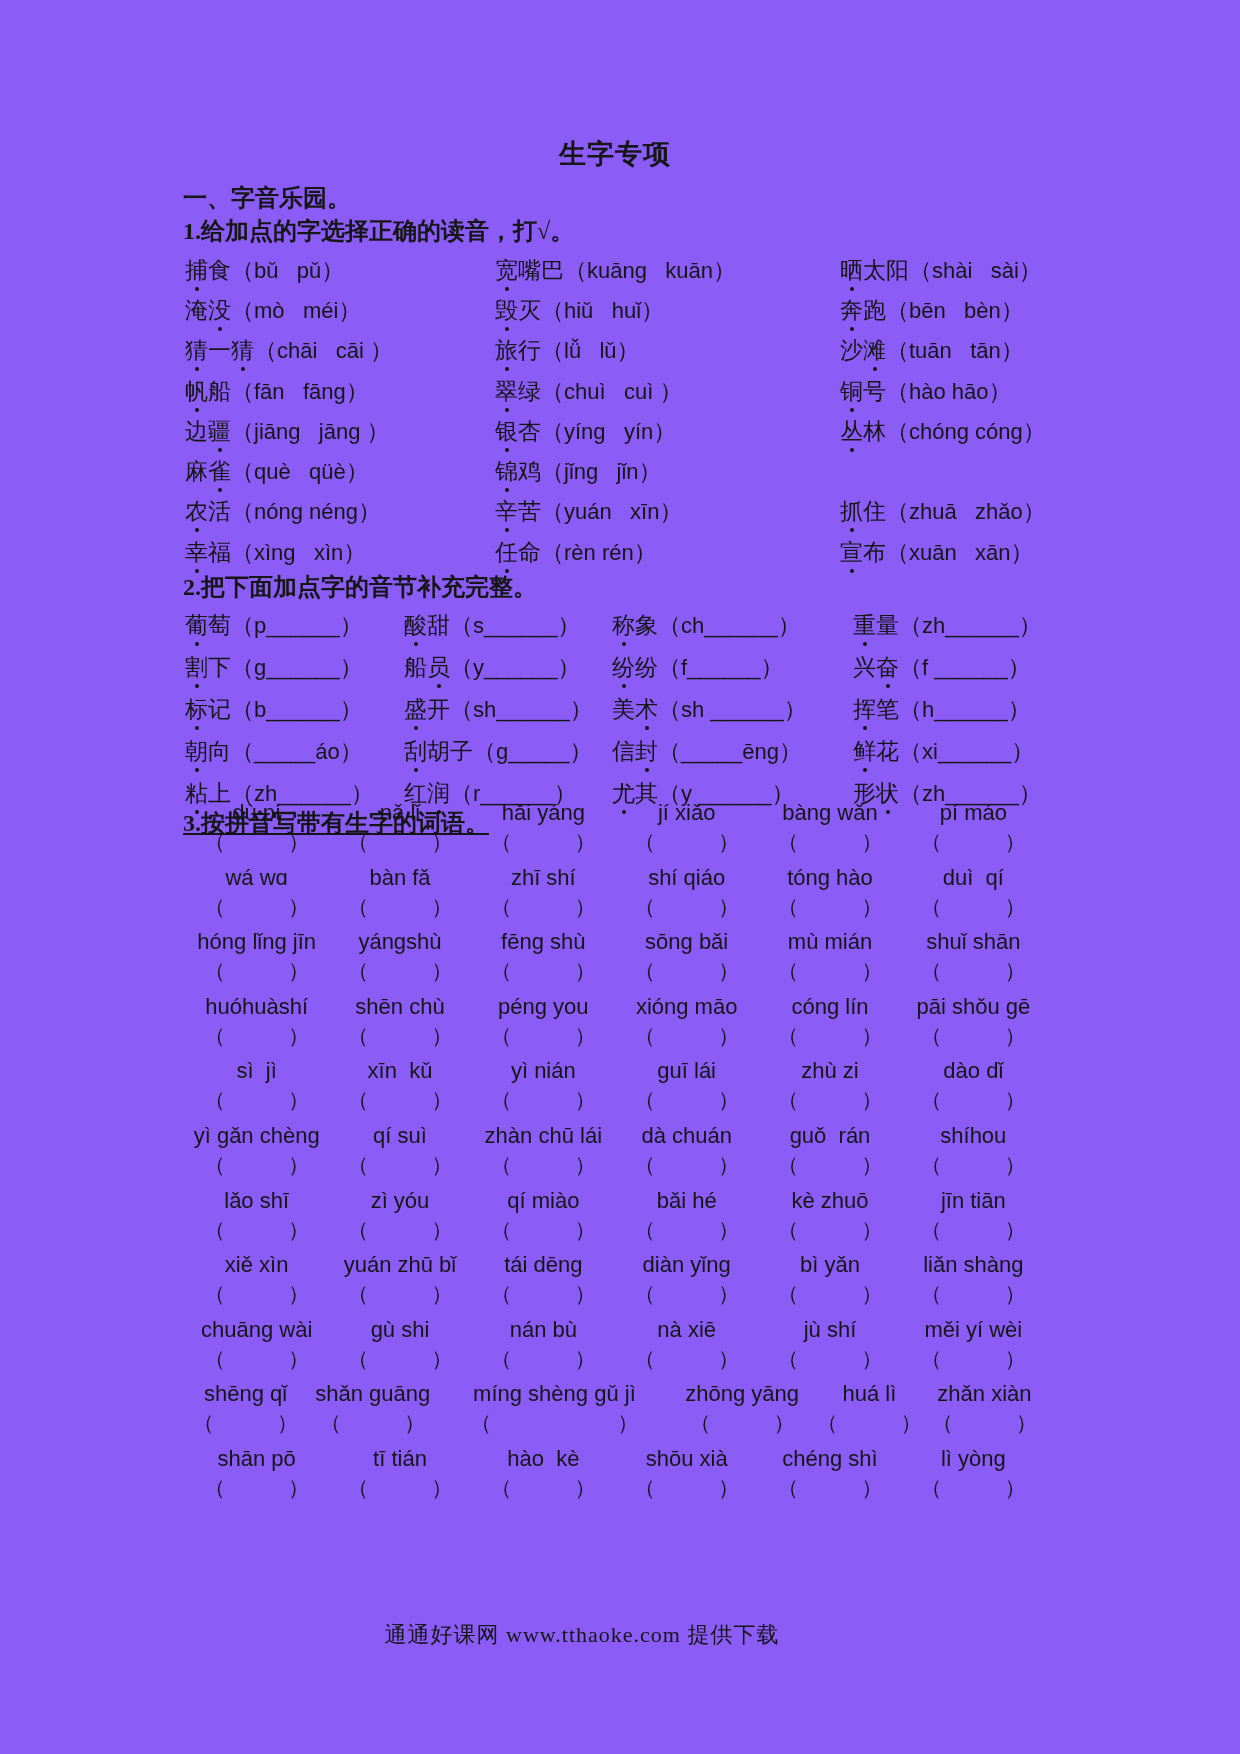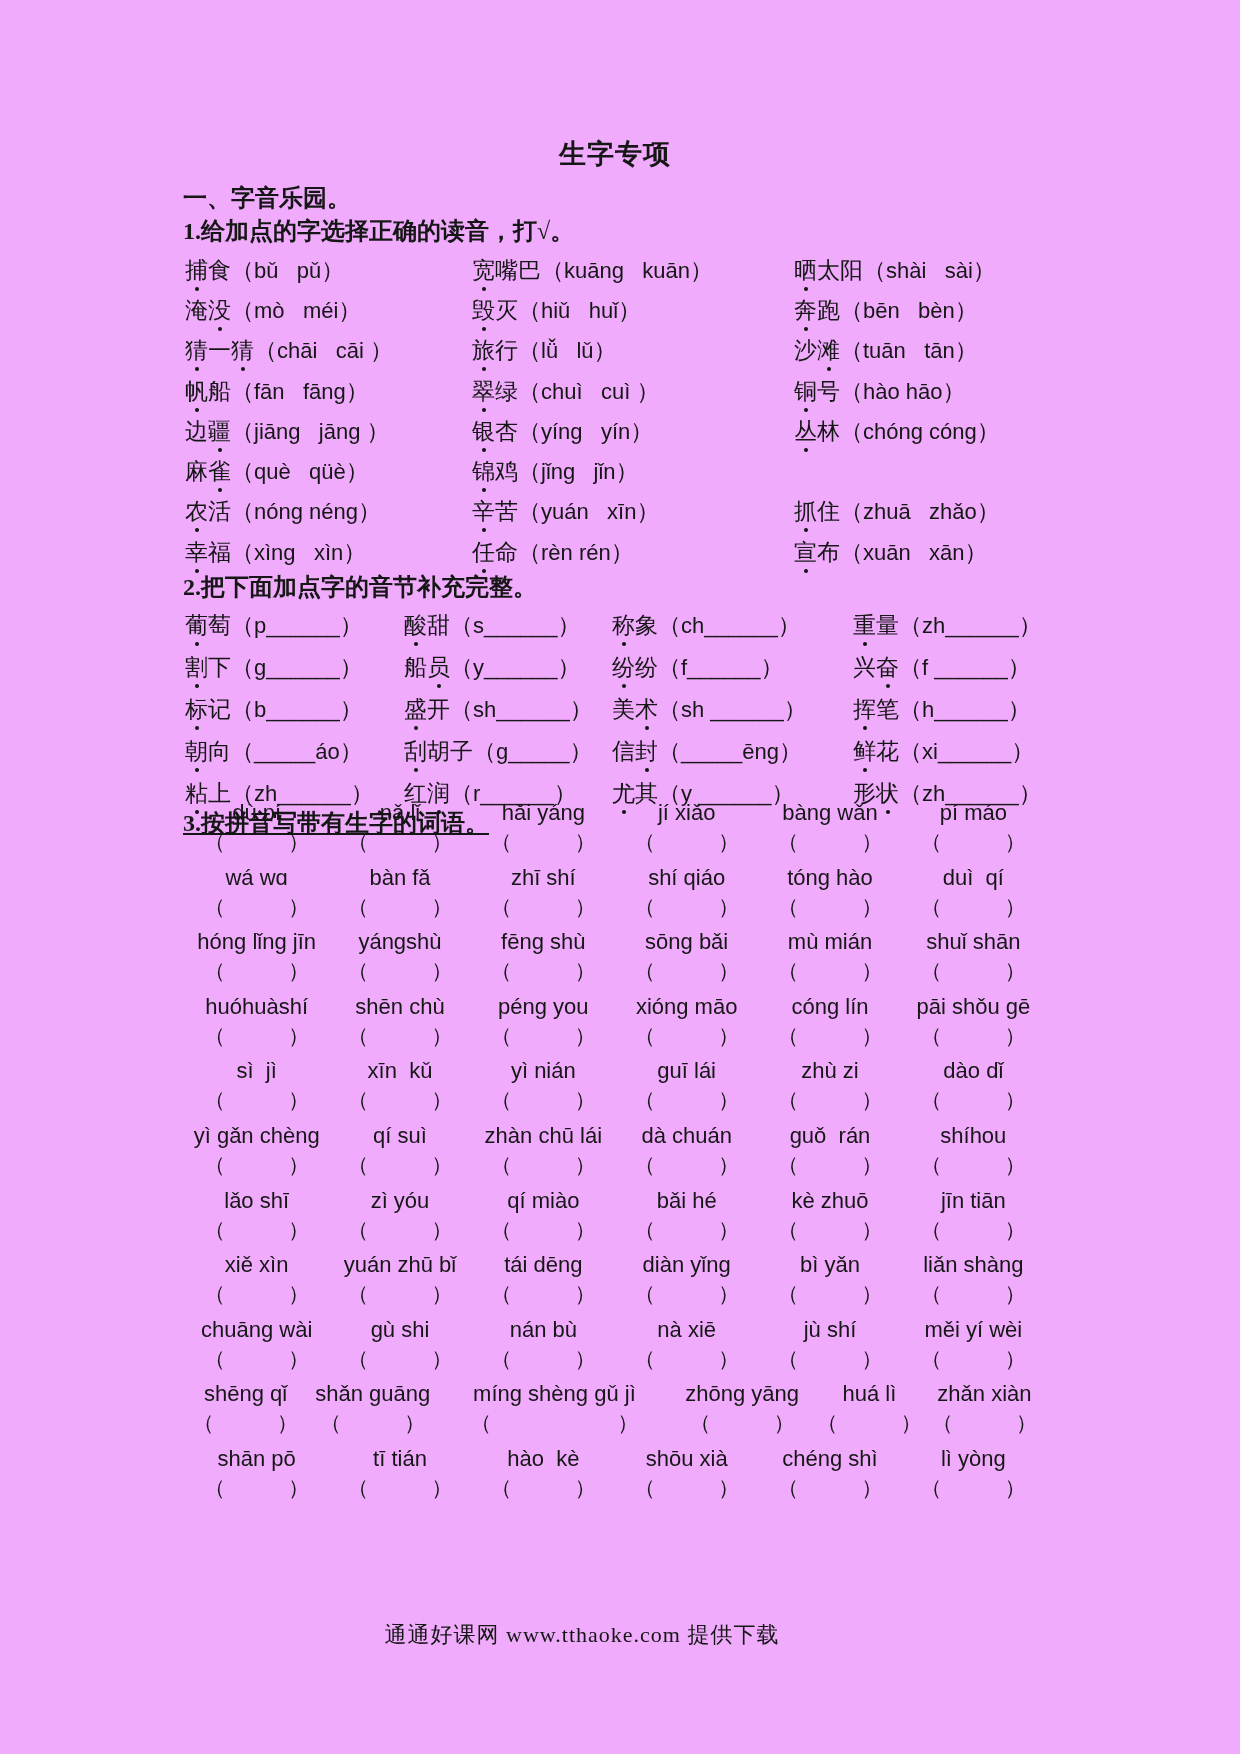--- a/index.html
+++ b/index.html
@@ -2,36 +2,36 @@
 <html><head>
 <meta charset="utf-8">
 <style>
   html,body{margin:0;padding:0;}
   body{
     width:1240px;height:1754px;background:#ffffff;position:relative;
     color:#161616;
     font-family:"Liberation Serif","DejaVu Serif",serif;
     -webkit-font-smoothing:antialiased;
   }
-  .sheet{position:absolute;inset:0;background:#f0abfc;overflow:hidden;}
+  .sheet{position:absolute;inset:0;background:#8b5cf6;overflow:hidden;}
 
   .title{
     position:absolute;top:136px;left:185px;width:860px;
     text-align:center;font-size:27px;font-weight:700;letter-spacing:1px;
   }
   .hdg{
     position:absolute;left:183px;font-size:24px;font-weight:700;white-space:nowrap;
   }
   .h1{top:182px;}
   .h2{top:215px;}
   .h3{top:571px;}
   .h4{top:807px;text-decoration:underline;}
 
   .s1{position:absolute;top:250px;left:185px;width:870px;}
-  .s1-row{display:grid;grid-template-columns:287px 322px 1fr;height:40.3px;align-items:center;}
+  .s1-row{display:grid;grid-template-columns:287px 322px 1fr;height:40.3px;align-items:center;gap:23px;}
   .s2{position:absolute;top:604px;left:185px;width:870px;}
   .s2-row{display:grid;grid-template-columns:219px 208px 241px 1fr;height:42px;align-items:center;}
   .cell{white-space:nowrap;font-size:23px;}
 
   .ch{position:relative;display:inline-block;}
   .dotted::after{
     content:"";position:absolute;bottom:-5px;left:50%;
     transform:translateX(-50%);
     width:4px;height:4px;background:#121212;border-radius:50%;
   }

